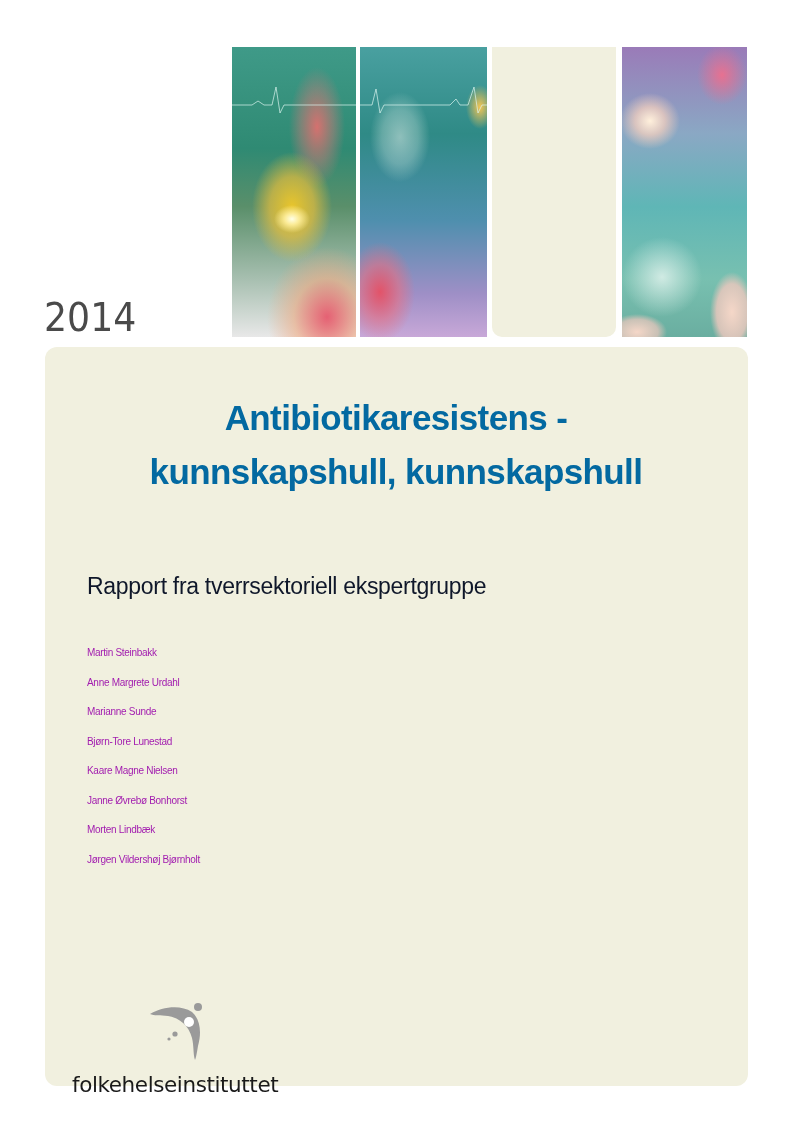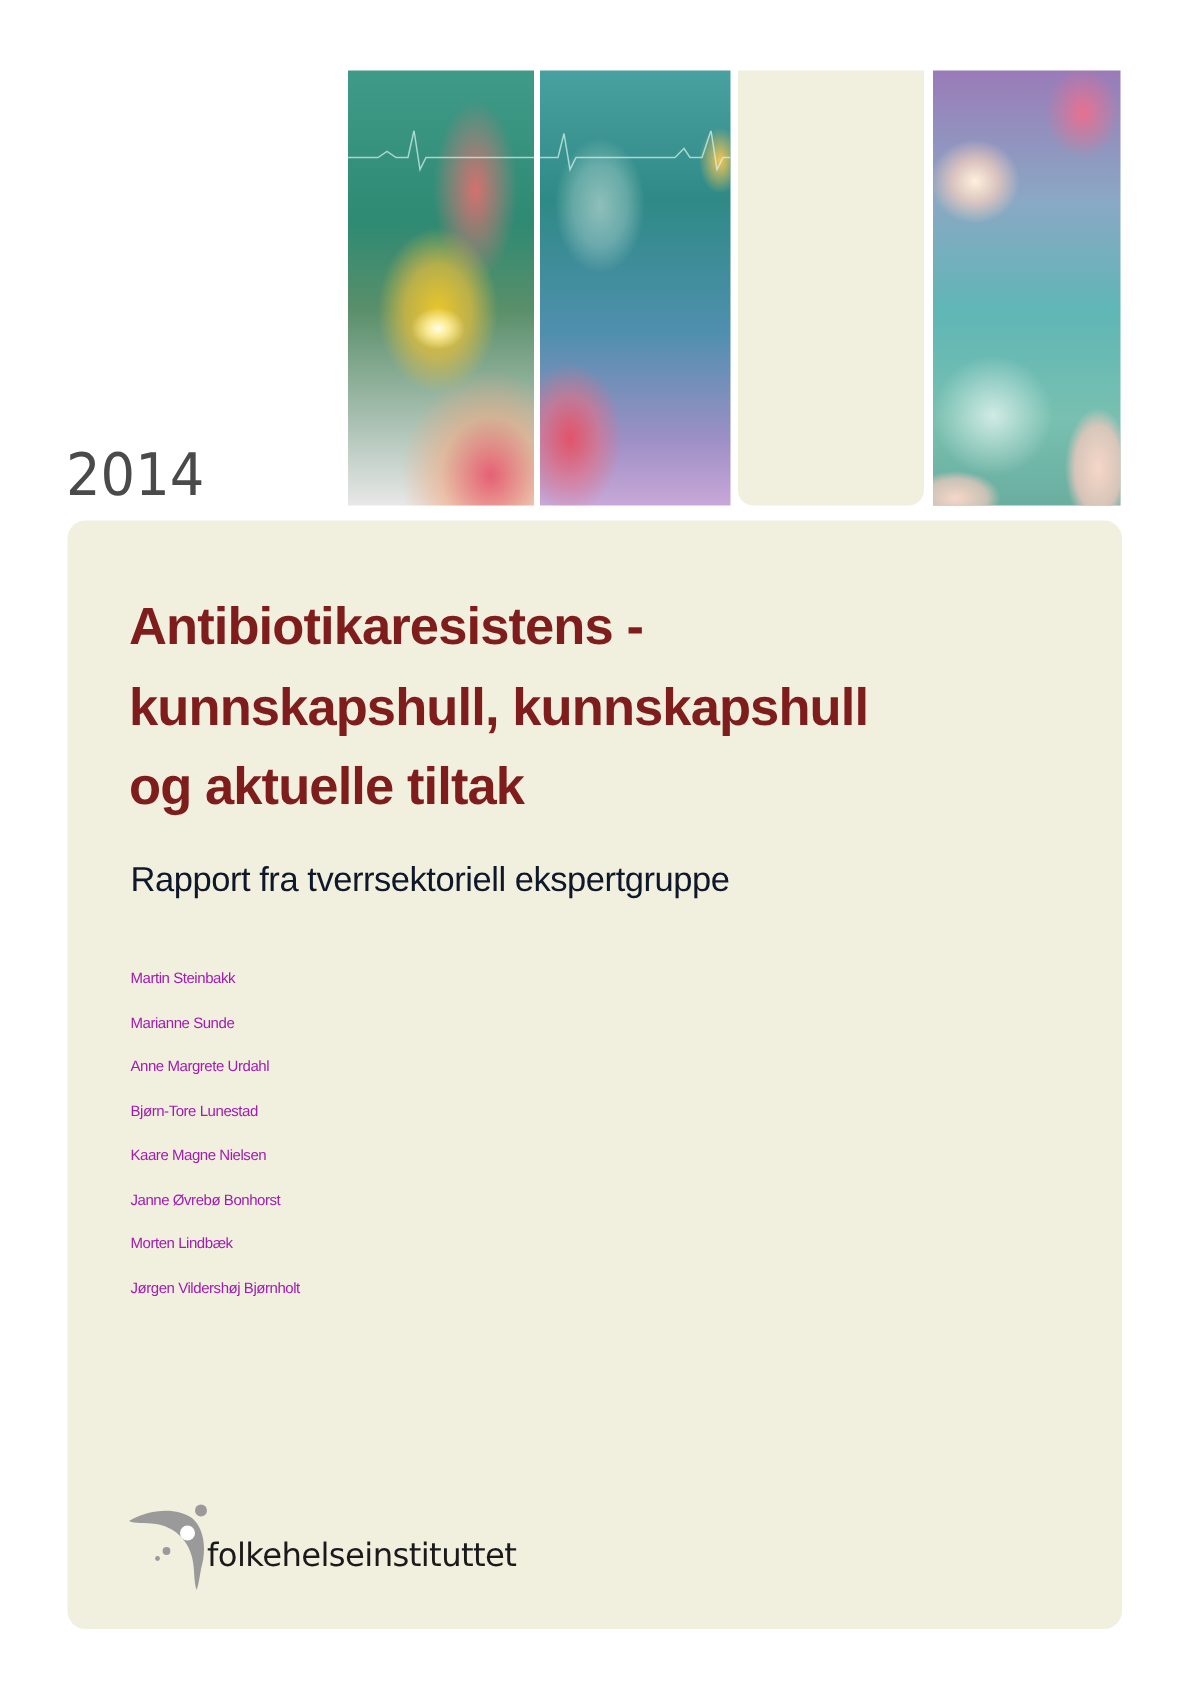--- a/index.html
+++ b/index.html
@@ -87,23 +87,24 @@
     }
     .title {
       position: absolute;
       left: 86px;
       top: 391px;
       width: 620px;
       font-family: "Liberation Sans", sans-serif;
       font-weight: bold;
       font-size: 35px;
       line-height: 53.5px;
-      color: #7f1d1d;
+      color: #0369a1;
       letter-spacing: -0.6px;
       margin: 0;
+      text-align: center;
     }
     .title span {
       display: block;
       white-space: nowrap;
     }
     .subtitle {
       position: absolute;
       left: 87px;
       top: 570px;
       font-family: "Liberation Sans", sans-serif;
@@ -129,20 +130,21 @@
       color: #a21caf;
       letter-spacing: -0.3px;
       white-space: nowrap;
     }
     .logo {
       position: absolute;
       left: 84px;
       top: 1002px;
       display: flex;
       align-items: center;
+      flex-direction: column;
     }
     .logo-mark {
       width: 66px;
       height: 60px;
       display: block;
     }
     .logo-text {
       font-family: "DejaVu Sans", sans-serif;
       font-size: 21.5px;
       color: #1a1a1a;
@@ -170,29 +172,28 @@
   </div>
   <div id="col3" class="img-col"></div>
   <div id="col4" class="img-col"></div>
 </div>
 
 <div class="panel"></div>
 
 <h1 class="title">
   <span>Antibiotikaresistens -</span>
   <span>kunnskapshull, kunnskapshull</span>
-  <span>og aktuelle tiltak</span>
 </h1>
 
 <div class="subtitle">Rapport fra tverrsektoriell ekspertgruppe</div>
 
 <ul class="authors">
   <li>Martin Steinbakk</li>
+  <li>Anne Margrete Urdahl</li>
   <li>Marianne Sunde</li>
-  <li>Anne Margrete Urdahl</li>
   <li>Bjørn-Tore Lunestad</li>
   <li>Kaare Magne Nielsen</li>
   <li>Janne Øvrebø Bonhorst</li>
   <li>Morten Lindbæk</li>
   <li>Jørgen Vildershøj Bjørnholt</li>
 </ul>
 
 <div class="logo">
   <svg class="logo-mark" viewBox="0 0 66 60">
     <path d="M2,12 C14,5 32,2 44,10 C52,17 54,30 50,44 C49,50 48,56 47,58 C45,52 46,44 44,36 C41,24 32,16 20,14 C12,13 6,14 2,12 Z" fill="#9a9a9a"></path>

